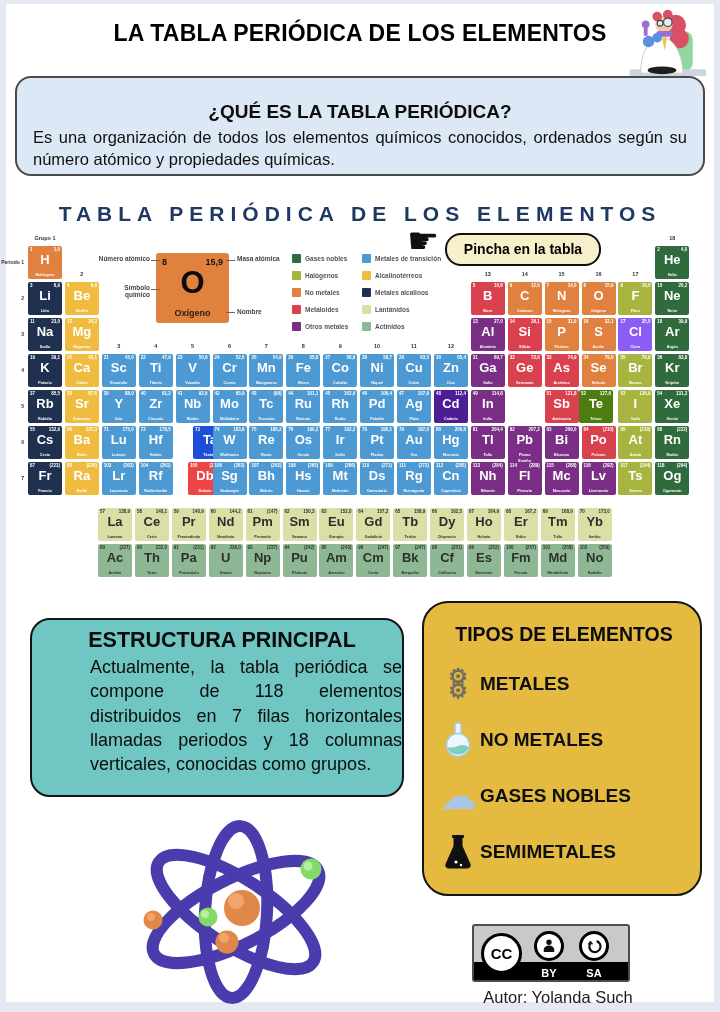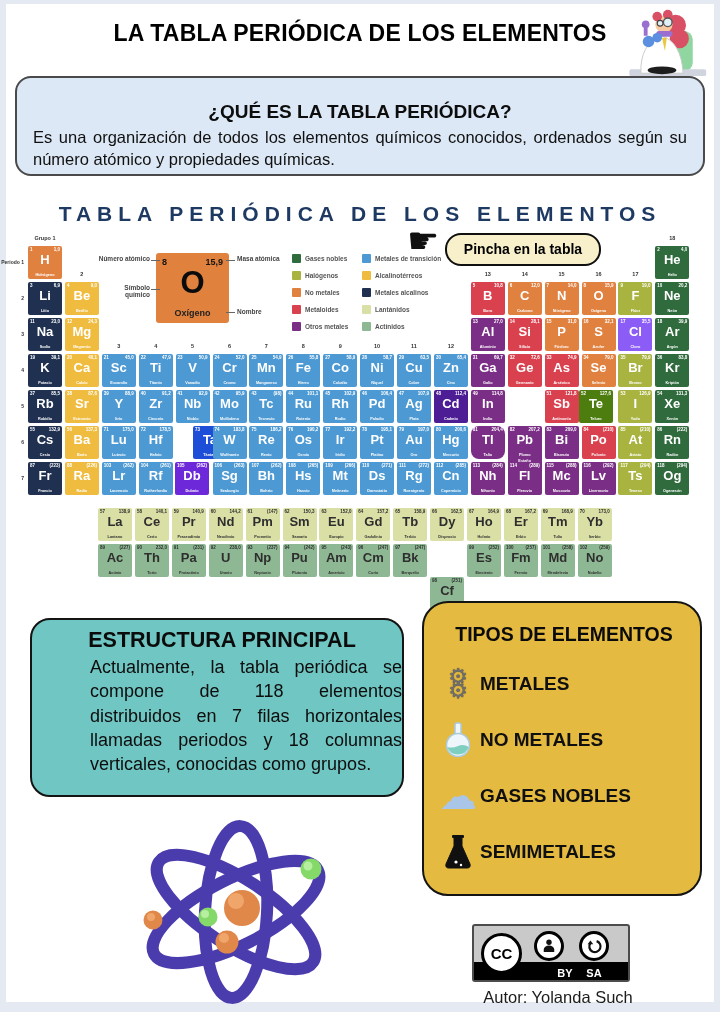--- a/index.html
+++ b/index.html
@@ -516,21 +516,21 @@
         <span class="mass">197,0</span>
         <span class="sym">Au</span>
         <span class="name">Oro</span>
       </div>
       <div class="tile" style="left: 405.9px; top: 180px; background: rgb(76, 153, 211);">
         <span class="num">80</span>
         <span class="mass">200,6</span>
         <span class="sym">Hg</span>
         <span class="name">Mercurio</span>
       </div>
-      <div class="tile" style="left: 442.8px; top: 180px; background: rgb(123, 46, 134); border-radius: 8px;">
+      <div class="tile" style="left: 442.8px; top: 180px; background: rgb(123, 46, 134);">
         <span class="num">81</span>
         <span class="mass">204,4</span>
         <span class="sym">Tl</span>
         <span class="name">Talio</span>
       </div>
       <div class="tile" style="left: 479.7px; top: 180px; background: rgb(123, 46, 134);">
         <span class="num">82</span>
         <span class="mass">207,2</span>
         <span class="sym">Pb</span>
         <span class="name">Plomo</span>
@@ -576,21 +576,21 @@
         <span class="mass">(262)</span>
         <span class="sym">Lr</span>
         <span class="name">Laurencio</span>
       </div>
       <div class="tile" style="left: 110.7px; top: 216px; background: rgb(76, 153, 211);">
         <span class="num">104</span>
         <span class="mass">(261)</span>
         <span class="sym">Rf</span>
         <span class="name">Rutherfordio</span>
       </div>
-      <div class="tile" style="left: 147px; top: 216px; background: #6d28d9;">
+      <div class="tile" style="left: 160px; top: 216px; background: #ef4444;">
         <span class="num">105</span>
         <span class="mass">(262)</span>
         <span class="sym">Db</span>
         <span class="name">Dubnio</span>
       </div>
       <div class="tile" style="left: 184.5px; top: 216px; background: rgb(76, 153, 211);">
         <span class="num">106</span>
         <span class="mass">(263)</span>
         <span class="sym">Sg</span>
         <span class="name">Seaborgio</span>
@@ -798,21 +798,21 @@
         <span class="mass">(247)</span>
         <span class="sym">Cm</span>
         <span class="name">Curio</span>
       </div>
       <div class="tile dark" style="left: 365.2px; top: 298px; background: rgb(142, 184, 147);">
         <span class="num">97</span>
         <span class="mass">(247)</span>
         <span class="sym">Bk</span>
         <span class="name">Berquelio</span>
       </div>
-      <div class="tile dark" style="left: 402.1px; top: 298px; background: rgb(142, 184, 147); margin-top: 33px;">
+      <div class="tile dark" style="left: 402.1px; top: 298px; background: rgb(142, 184, 147);">
         <span class="num">98</span>
         <span class="mass">(251)</span>
         <span class="sym">Cf</span>
         <span class="name">Californio</span>
       </div>
       <div class="tile dark" style="left: 439px; top: 298px; background: rgb(142, 184, 147);">
         <span class="num">99</span>
         <span class="mass">(252)</span>
         <span class="sym">Es</span>
         <span class="name">Einstenio</span>
@@ -973,19 +973,19 @@
         <circle cx="12" cy="7" r="3.6" fill="#111"></circle>
         <path d="M5,20 v-3.4 a7,5.2 0 0 1 14,0 V20 z" fill="#111"></path>
       </svg>
     </div>
     <div class="cc-circle cc-c3">
       <svg width="18" height="18" viewBox="0 0 24 24">
         <path d="M15.5,5.5 a7.5,7.5 0 1 1 -8.5,3" fill="none" stroke="#111" stroke-width="3"></path>
         <polygon points="3.5,9.5 11,9.5 7.2,4.5" fill="#111"></polygon>
       </svg>
     </div>
-    <div class="cc-term" style="left:76px;margin-top:36px;">BY</div>
+    <div class="cc-term" style="left:60px;margin-top:36px;">BY</div>
     <div class="cc-term" style="left:105px;">SA</div>
   </div>
 
   <div class="abs author">Autor: Yolanda Such</div>
 
 </div>
 
 </body></html>

